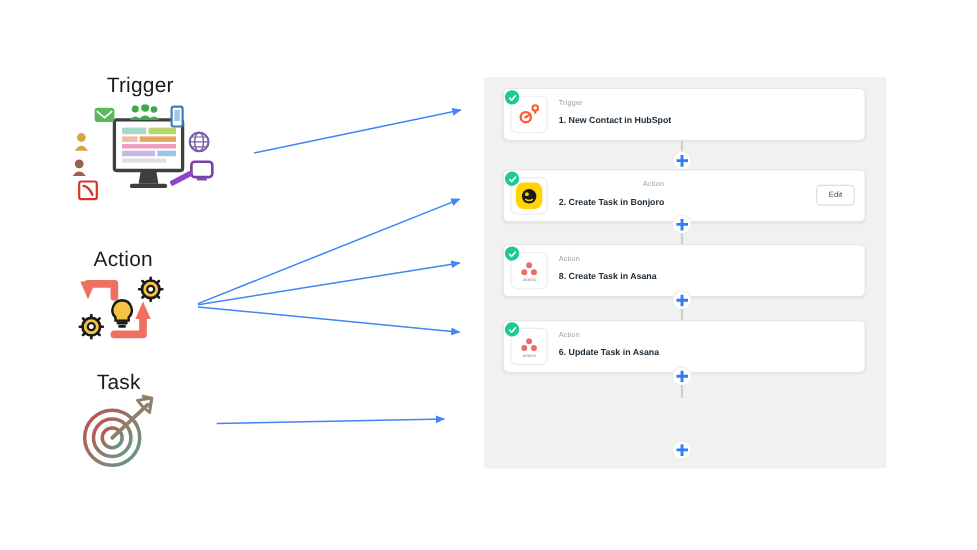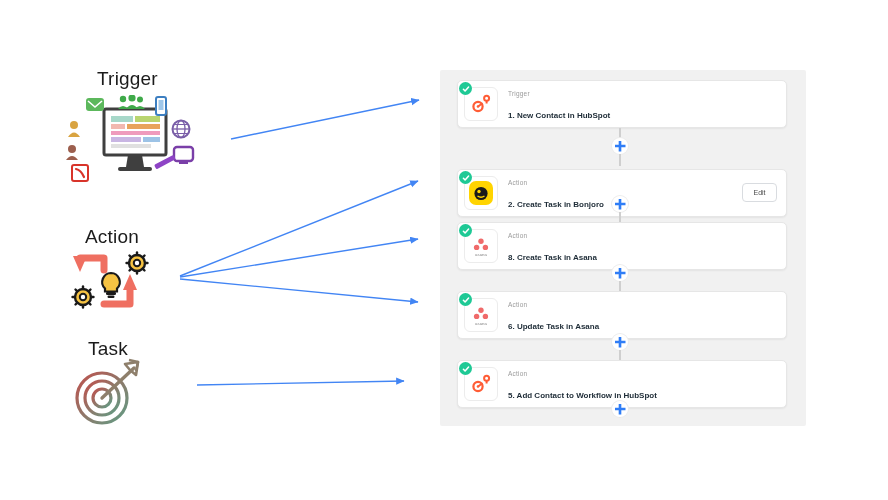--- a/index.html
+++ b/index.html
@@ -63,21 +63,21 @@
     z-index:4;
   }
   .check-badge svg{display:block;}
   .step-text{position:absolute;left:50px;top:8px;}
   .step-kind{
     font-size:6.5px;color:#9b9b9b;letter-spacing:.2px;
     font-family:"Liberation Sans", sans-serif;line-height:9px;
   }
   .step-title{
     font-size:8px;color:#1d2b36;font-weight:bold;
-    font-family:"Liberation Sans", sans-serif;line-height:12px;margin-top:12px;
+    font-family:"Liberation Sans", sans-serif;line-height:12px;margin-top:6px;
     white-space:nowrap;
   }
   .edit-btn{
     position:absolute;right:9px;top:13px;width:35px;height:19px;
     background:#fff;border:1px solid #d9dce0;border-radius:4px;
     font-size:7px;color:#4a4a4a;font-family:"Liberation Sans", sans-serif;
     display:flex;align-items:center;justify-content:center;
     box-sizing:border-box;cursor:pointer;
   }
   .connector{
@@ -282,21 +282,21 @@
         <div class="step-title">1. New Contact in HubSpot</div>
       </div>
     </div>
 
     <div class="connector" style="top:58px;height:12px;"></div>
     <div class="plus-node" style="top:68px;">
         <span class="pl"></span>
       </div>
     <div class="connector" style="top:84px;height:12px;"></div>
 
-    <div class="step-card" style="top:99px;">
+    <div class="step-card" style="top:84px;text-align:right;">
       <div class="app-icon-wrap">
         <svg width="26" height="26" viewBox="0 0 26 26">
           <rect x="1" y="1" width="24" height="24" rx="7" fill="#ffd400"></rect>
           <circle cx="13" cy="13.5" r="6.6" fill="#1a1a1a"></circle>
           <circle cx="11" cy="11.5" r="1.7" fill="#ffd400"></circle>
           <path d="M9.5 16 q3.5 2.5 7 0" fill="none" stroke="#ffd400" stroke-width="1.3"></path>
         </svg>
       </div>
       <div class="check-badge">
         <svg width="8" height="8" viewBox="0 0 8 8">
@@ -361,40 +361,20 @@
         <div class="step-title">6. Update Task in Asana</div>
       </div>
     </div>
 
     <div class="connector" style="top:269px;height:12px;"></div>
     <div class="plus-node" style="top:264px;">
         <span class="pl"></span>
       </div>
     <div class="connector" style="top:280px;height:12px;"></div>
 
-    <div class="step-card" style="top:290px;">
-      <div class="app-icon-wrap">
-        <svg width="22" height="22" viewBox="0 0 22 22">
-          <circle cx="8" cy="13.5" r="4.6" fill="none" stroke="#ff5c35" stroke-width="2.2"></circle>
-          <circle cx="16.6" cy="5.2" r="2.5" fill="none" stroke="#ff5c35" stroke-width="2"></circle>
-          <line x1="16.6" y1="7.7" x2="16.6" y2="10.5" stroke="#ff5c35" stroke-width="2"></line>
-          <line x1="12.6" y1="10.3" x2="8" y2="13.5" stroke="#ff5c35" stroke-width="2"></line>
-          <circle cx="8" cy="13.5" r="1.3" fill="#ff5c35"></circle>
-        </svg>
-      </div>
-      <div class="check-badge">
-        <svg width="8" height="8" viewBox="0 0 8 8">
-            <path d="M1.4 4.2 L3.1 6 L6.6 2.1" fill="none" stroke="#ffffff" stroke-width="1.5" stroke-linecap="round" stroke-linejoin="round"></path>
-          </svg>
-      </div>
-      <div class="step-text">
-        <div class="step-kind">Action</div>
-        <div class="step-title">5. Add Contact to Workflow in HubSpot</div>
-      </div>
-    </div>
 
     <div class="connector" style="top:338px;height:10px;"></div>
     <div class="plus-node" style="top:331px;">
         <span class="pl"></span>
       </div>
 
   </div>
 </div>
 
 </body></html>

